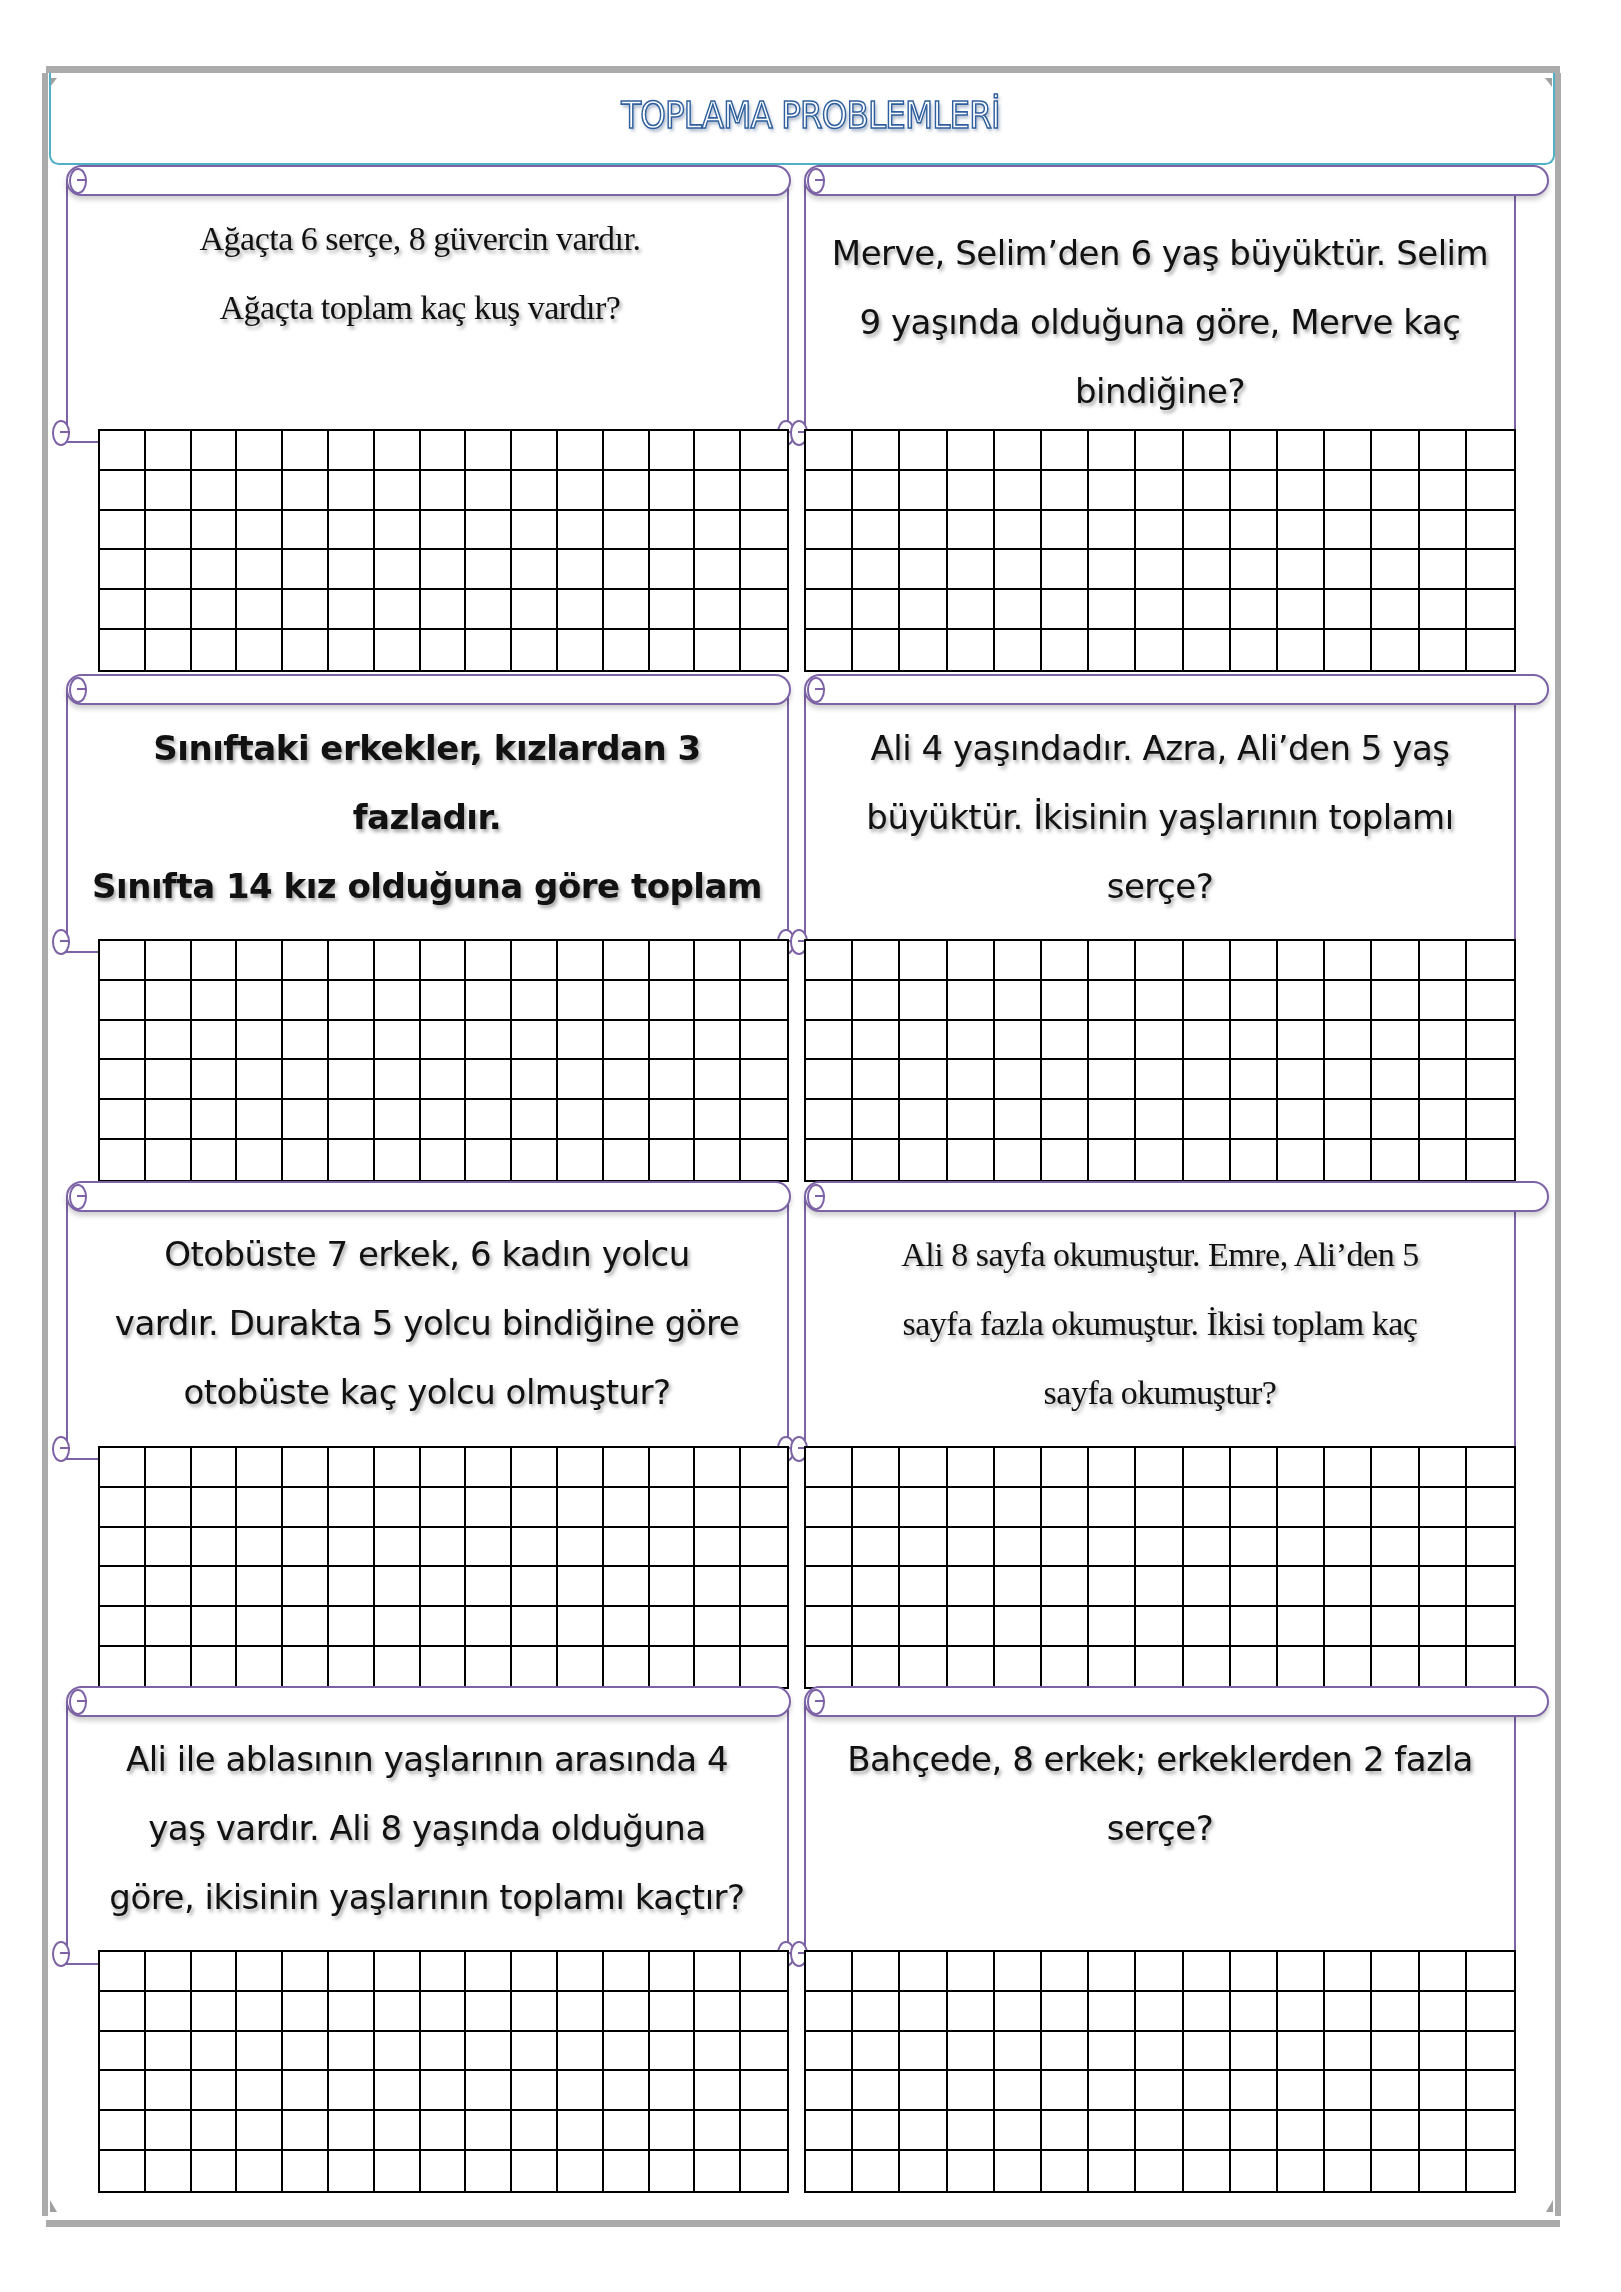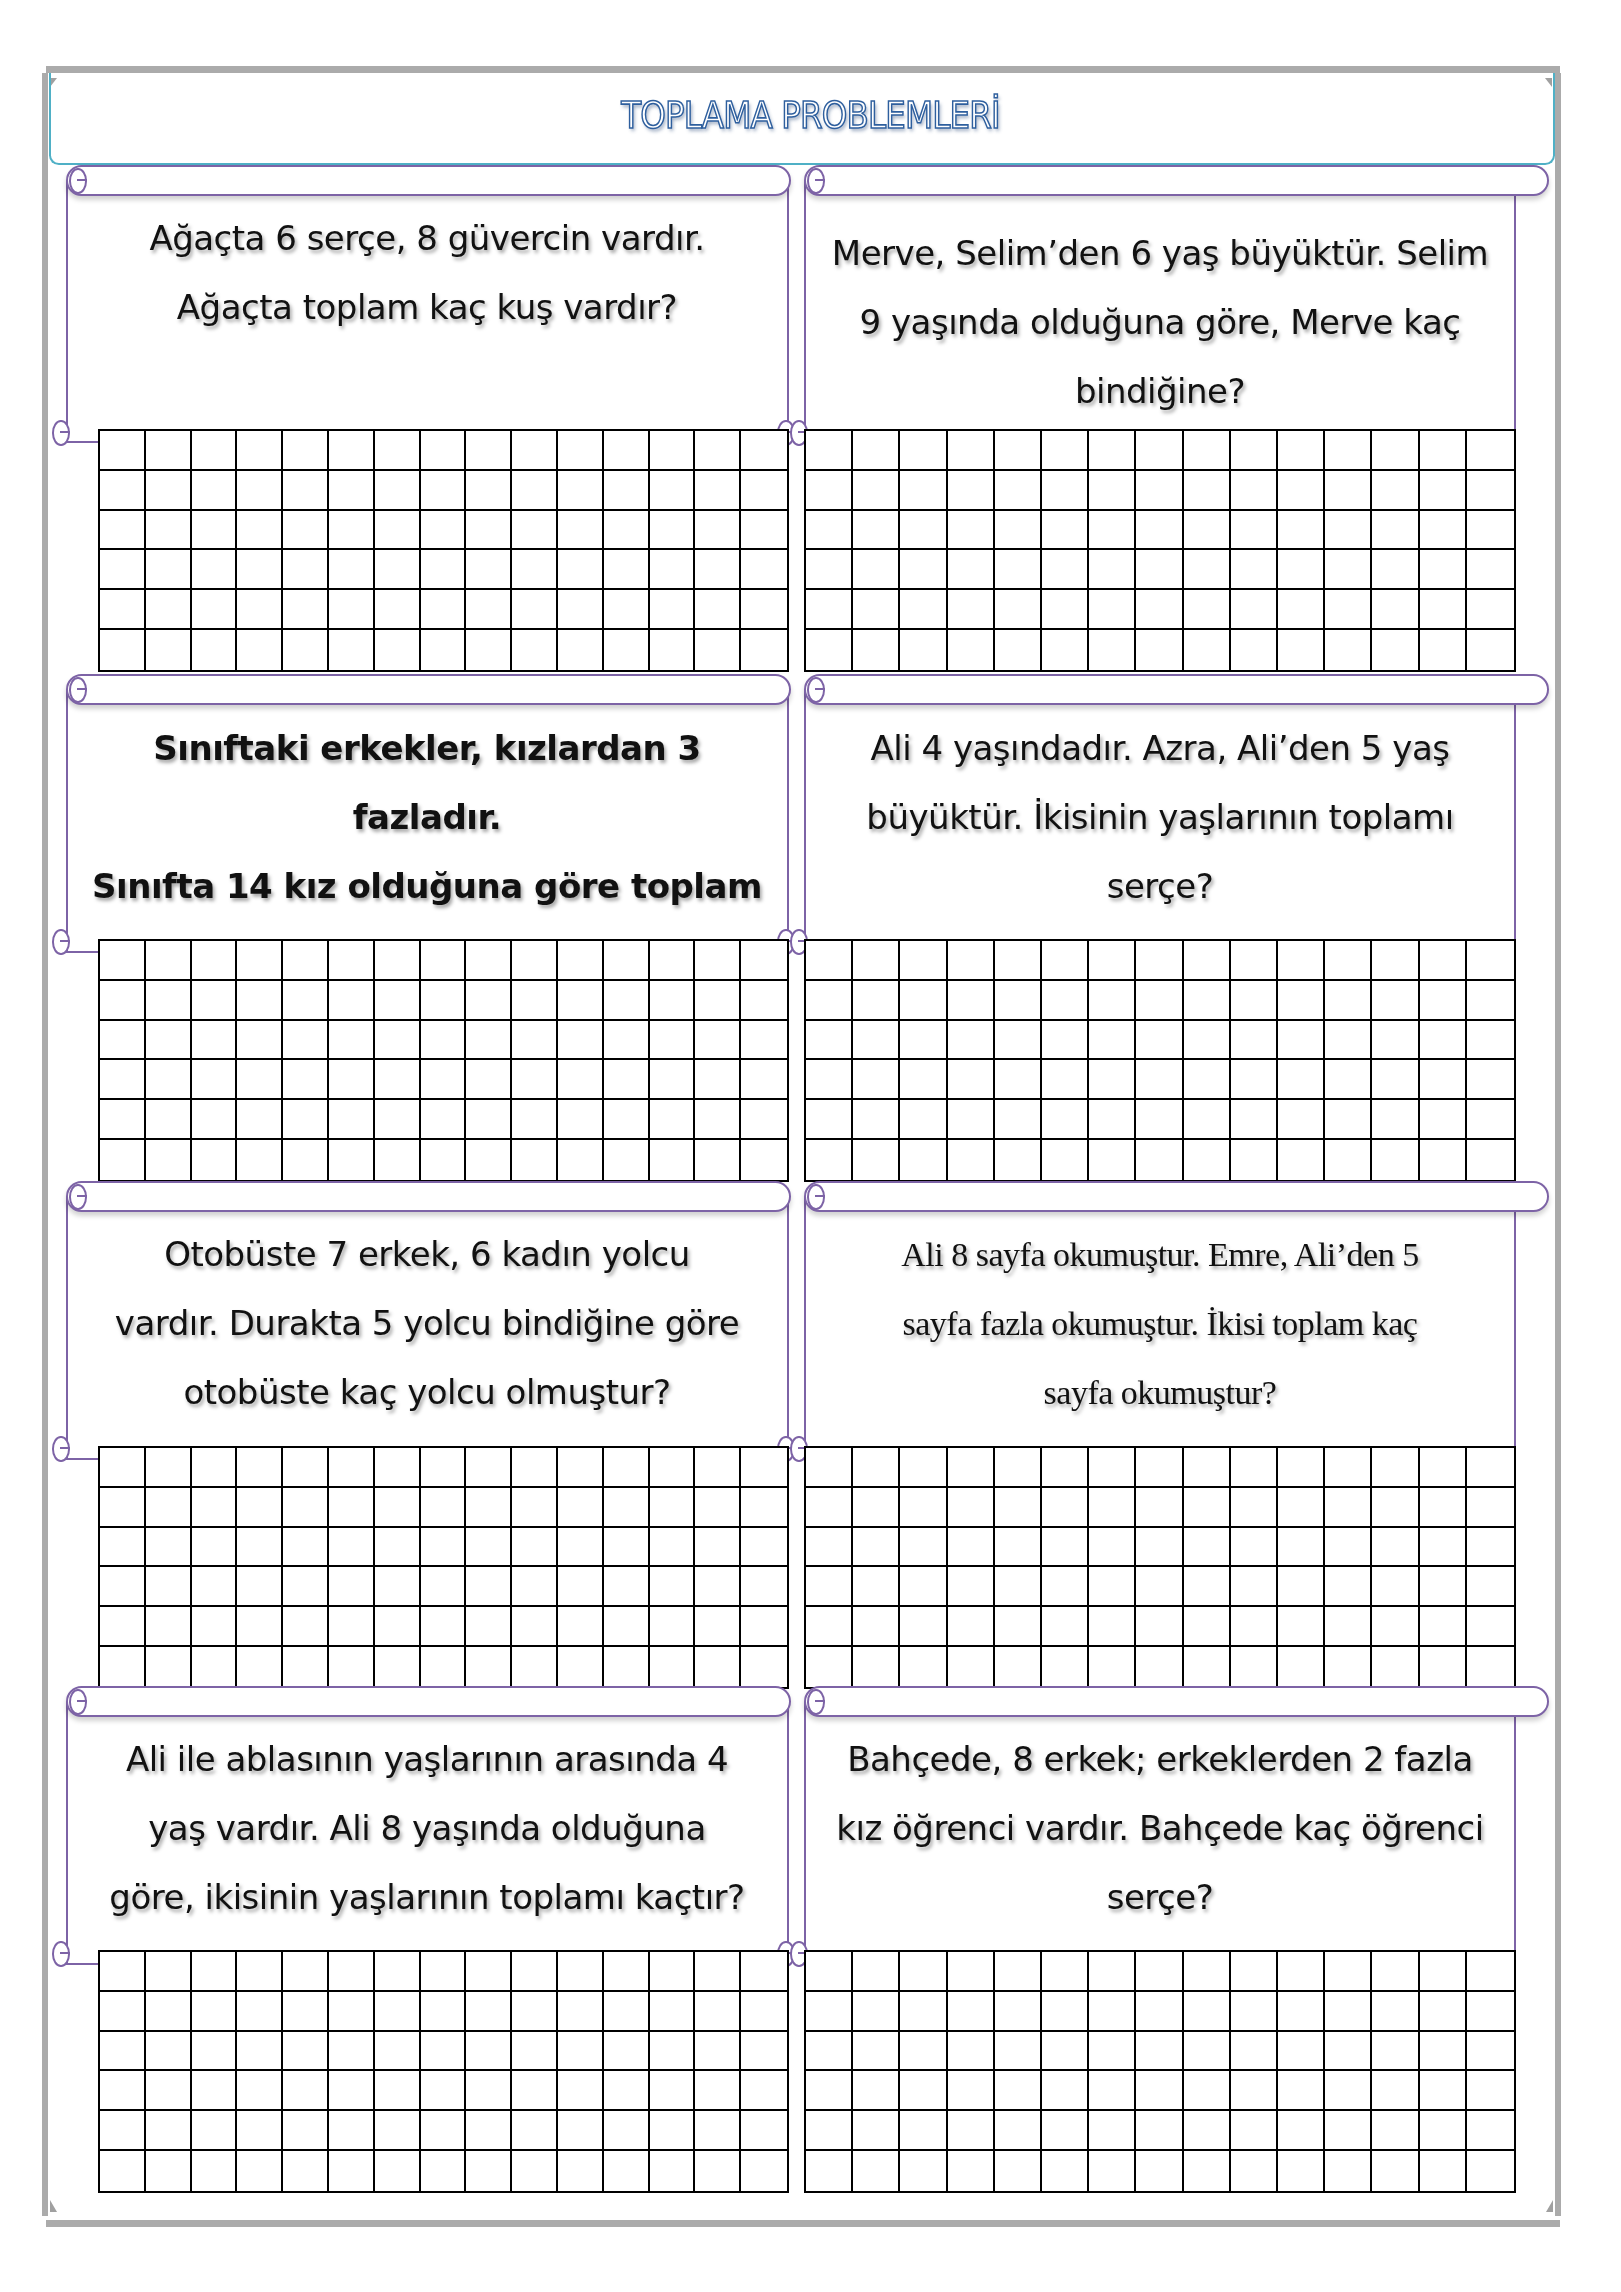--- a/index.html
+++ b/index.html
@@ -53,21 +53,21 @@
       <div class="scroll-rod" style="left: 66px; top: 165px; width: 725px;"></div>
       <div class="curl" style="left: 69px; top: 168px; position: absolute;">
         <div class="curl-inner"></div>
       </div>
       <div class="curl" style="left: 52px; top: 420px; position: absolute;">
         <div class="curl-inner"></div>
       </div>
       <div class="curl" style="left: 777px; top: 420px; position: absolute;">
         <div class="curl-inner"></div>
       </div>
-      <div class="problem-text" style="position: absolute; left: 75px; width: 704px; right: auto; top: 204px;">
+      <div class="problem-text" style="position: absolute; left: 68px; width: 704px; right: auto; top: 204px; font-family: Liberation Serif, serif;">
         <div>Ağaçta 6 serçe, 8 güvercin vardır.</div>
         <div>Ağaçta toplam kaç kuş vardır?</div>
       </div>
       <div class="grid" style="left: 98px; top: 429px; width: 691px; height: 243px; grid-template-columns: repeat(15, 1fr); grid-template-rows: repeat(6, 1fr);">
         <div class="cell"></div>
         <div class="cell"></div>
         <div class="cell"></div>
         <div class="cell"></div>
         <div class="cell"></div>
         <div class="cell"></div>
@@ -812,21 +812,20 @@
       <div class="scroll-body right" style="left: 804px; top: 1702px; width: 712px; height: 263px;"></div>
       <div class="scroll-rod" style="left: 804px; top: 1686px; width: 745px;"></div>
       <div class="curl" style="left: 807px; top: 1689px; position: absolute;">
         <div class="curl-inner"></div>
       </div>
       <div class="curl" style="left: 790px; top: 1941px; position: absolute;">
         <div class="curl-inner"></div>
       </div>
       <div class="problem-text" style="position: absolute; left: 814px; width: 692px; right: auto; top: 1725px;">
         <div>Bahçede, 8 erkek; erkeklerden 2 fazla</div>
-        <div>kız öğrenci vardır. Bahçede kaç öğrenci</div>
         <div>serçe?</div>
       </div>
       <div class="grid" style="left: 804px; top: 1950px; width: 712px; height: 243px; grid-template-columns: repeat(15, 1fr); grid-template-rows: repeat(6, 1fr);">
         <div class="cell"></div>
         <div class="cell"></div>
         <div class="cell"></div>
         <div class="cell"></div>
         <div class="cell"></div>
         <div class="cell"></div>
         <div class="cell"></div>

